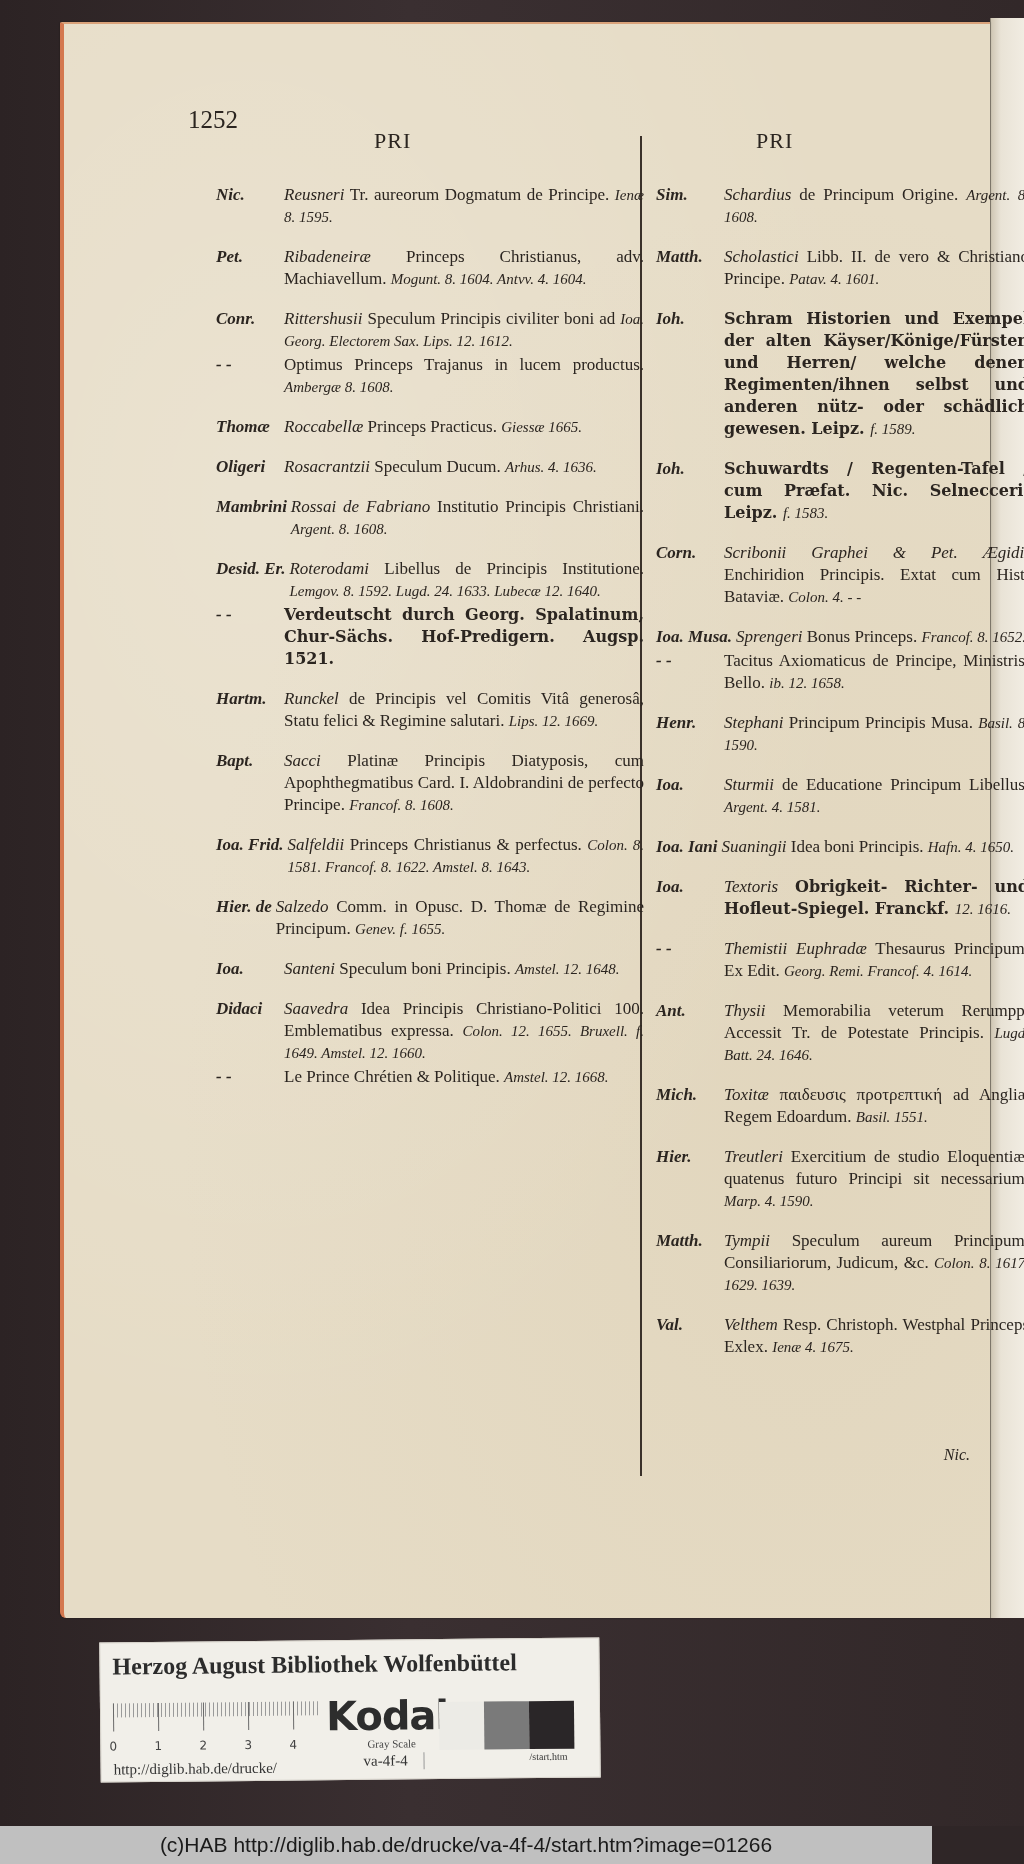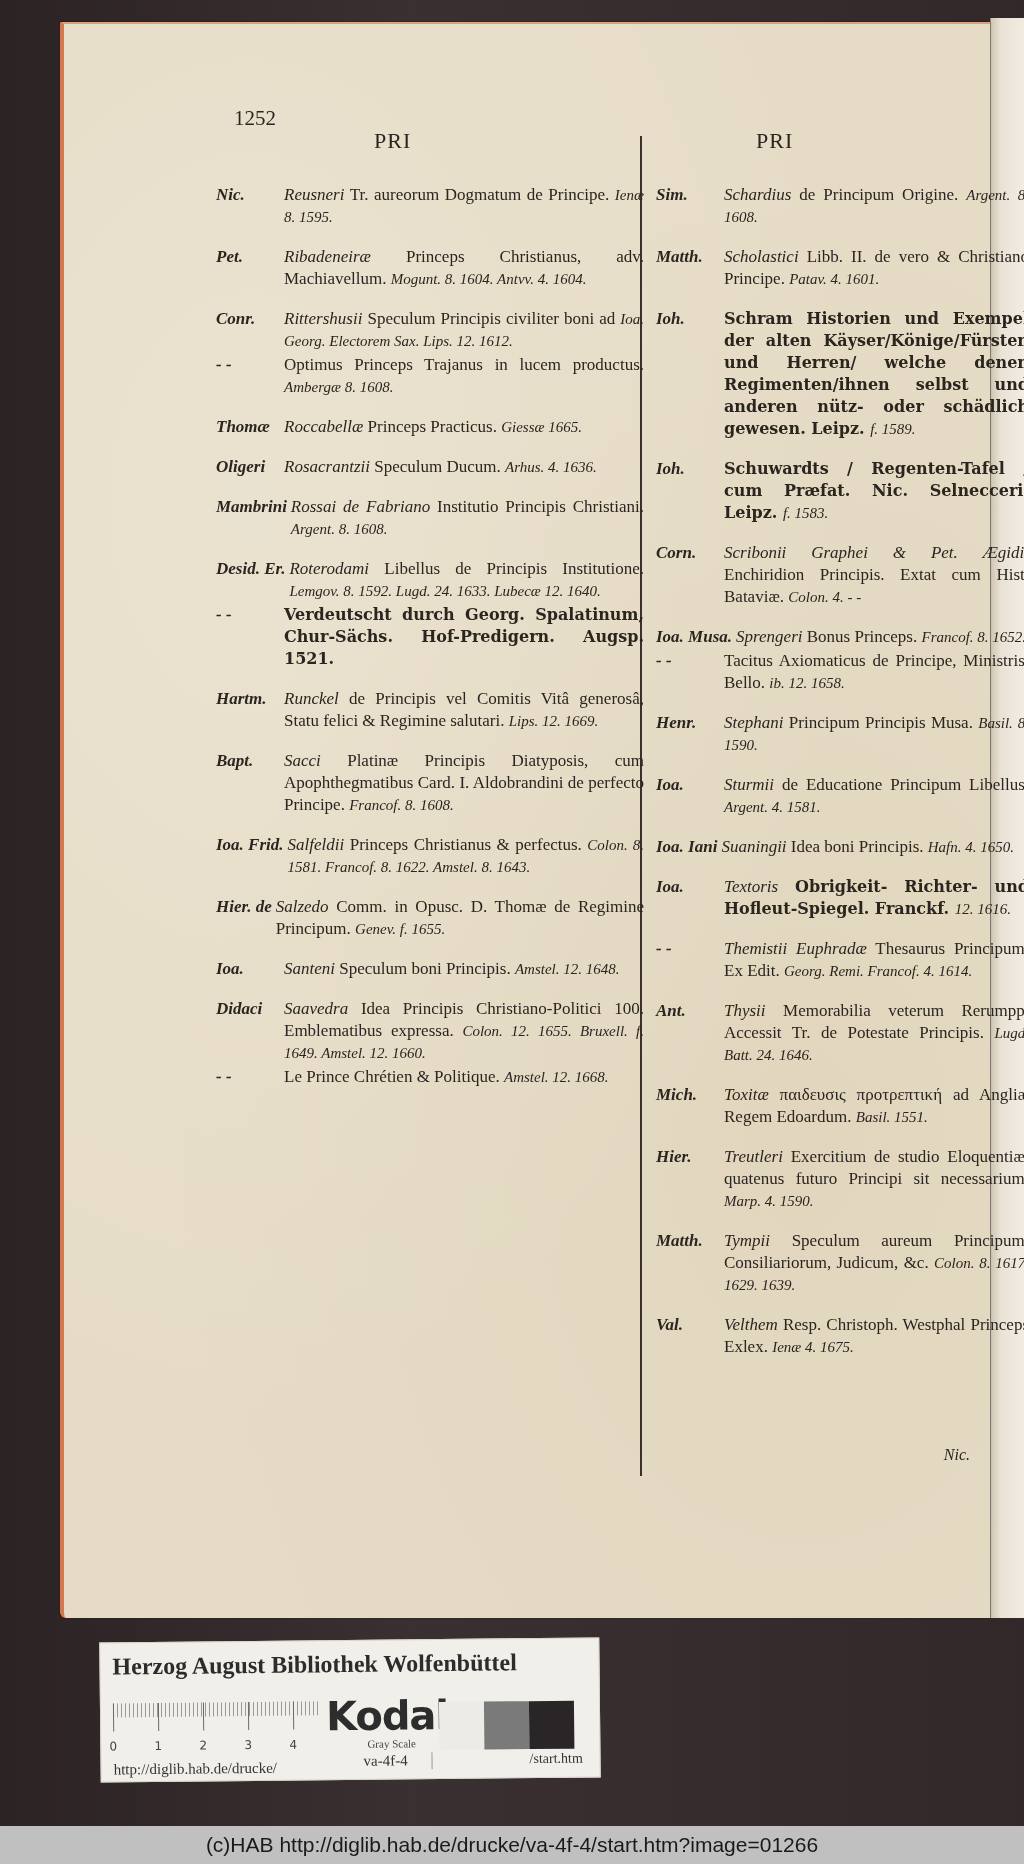--- a/index.html
+++ b/index.html
@@ -27,21 +27,21 @@
       radial-gradient(ellipse at 80% 70%, rgba(200,180,140,0.15), transparent 60%);
     border-left: 4px solid #d4784f;
     border-top: 2px solid #d9a27a;
     border-radius: 2px 0 0 6px;
     box-shadow: 0 0 2px rgba(0,0,0,0.4);
   }
   .page-header {
     position: absolute; left: 0; top: 0; width: 100%; height: 120px;
   }
   .page-number {
-    position: absolute; left: 124px; top: 82px; font-size: 21px; letter-spacing: 0; margin-left: 46px;
+    position: absolute; left: 124px; top: 82px; font-size: 25px; letter-spacing: 0;
   }
   .running-title {
     position: absolute; left: 390px; top: 74px; font-size: 30px; letter-spacing: 3px;
   }
   .col-head {
     position: absolute; top: 104px; font-size: 22px; letter-spacing: 1px;
   }
   .col-head.left { left: 310px; }
   .col-head.right { left: 692px; }
   .rule {
@@ -112,29 +112,29 @@
   }
   .swatches { position: absolute; left: 338px; top: 62px; display: flex; height: 48px; }
   .swatch { width: 45px; height: 48px; }
   .card-url-left {
     position: absolute; left: 12px; top: 118px;
     font-family: "Liberation Serif", serif; font-size: 15px; color: #333;
   }
   .card-sig {
     position: absolute; left: 262px; top: 112px;
     font-family: "Liberation Serif", serif; font-size: 15px; color: #333;
-    padding-right: 24px; border-right: 1px solid #999;
+    padding-right: 16px; border-right: 1px solid #999;
   }
   .card-url-right {
     position: absolute; left: 428px; top: 112px;
-    font-family: "Liberation Serif", serif; font-size: 14px; color: #333;
+    font-family: "Liberation Serif", serif; font-size: 10px; color: #333;
   }
 
   .footer {
-    position: absolute; left: 0; top: 1826px; width: 1024px; height: 38px;
+    position: absolute; left: 0; top: 1826px; width: 932px; height: 38px;
     background: #c0c0c0;
     display: flex; align-items: center; justify-content: center;
   }
   .footer-text {
     font-family: "Liberation Sans", sans-serif; font-size: 21px; color: #1a1a1a;
   }
 </style>
 </head>
 <body>
 

